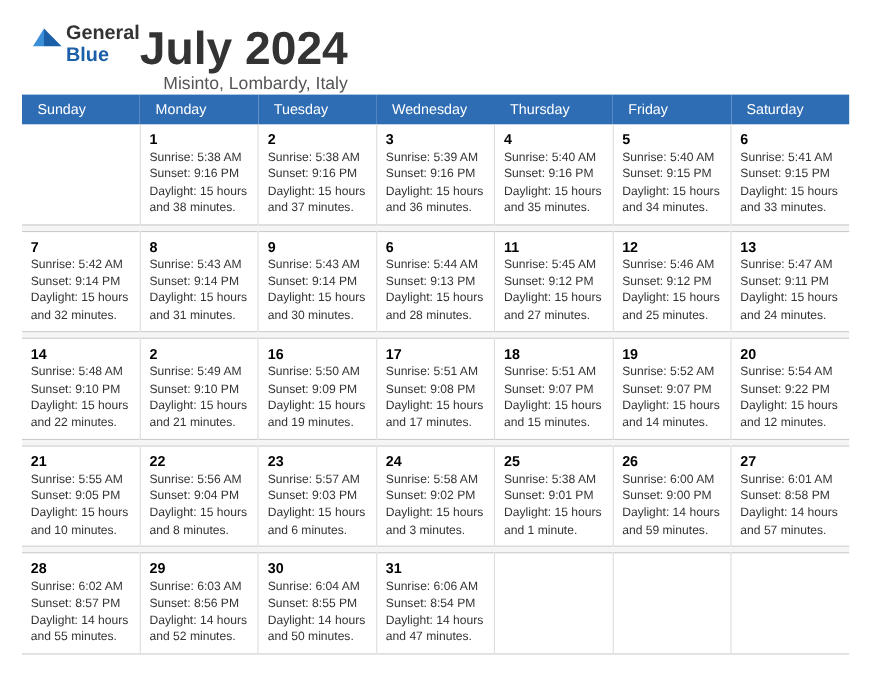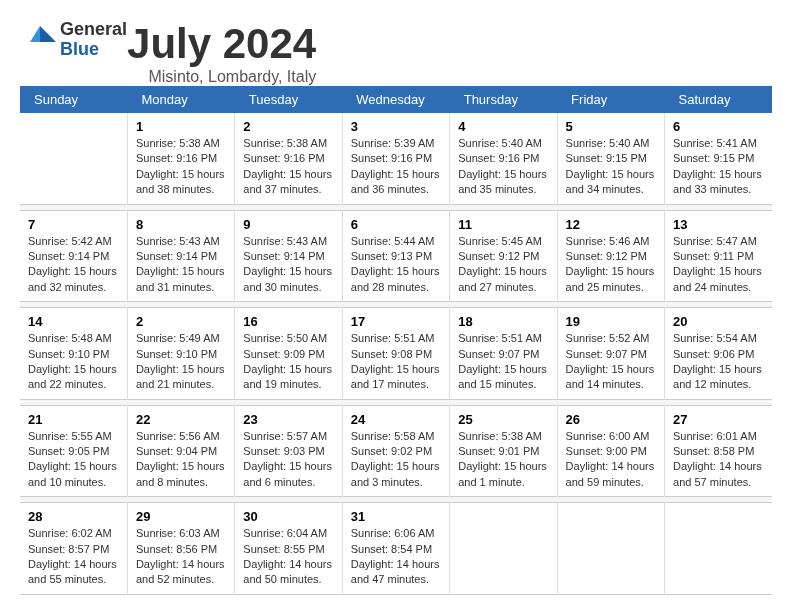--- a/index.html
+++ b/index.html
@@ -266,21 +266,21 @@
         <td>
           <span class="day-number">19</span>
           <div class="day-info" style="white-space: pre-line;">Sunrise: 5:52 AM
 Sunset: 9:07 PM
 Daylight: 15 hours
 and 14 minutes.</div>
         </td>
         <td>
           <span class="day-number">20</span>
           <div class="day-info" style="white-space: pre-line;">Sunrise: 5:54 AM
-Sunset: 9:06 PM
+Sunset: 9:22 PM
 Daylight: 15 hours
 and 12 minutes.</div>
         </td>
       </tr>
       <tr class="row-separator">
         <td colspan="7"></td>
       </tr>
       <tr>
         <td>
           <span class="day-number">21</span>

